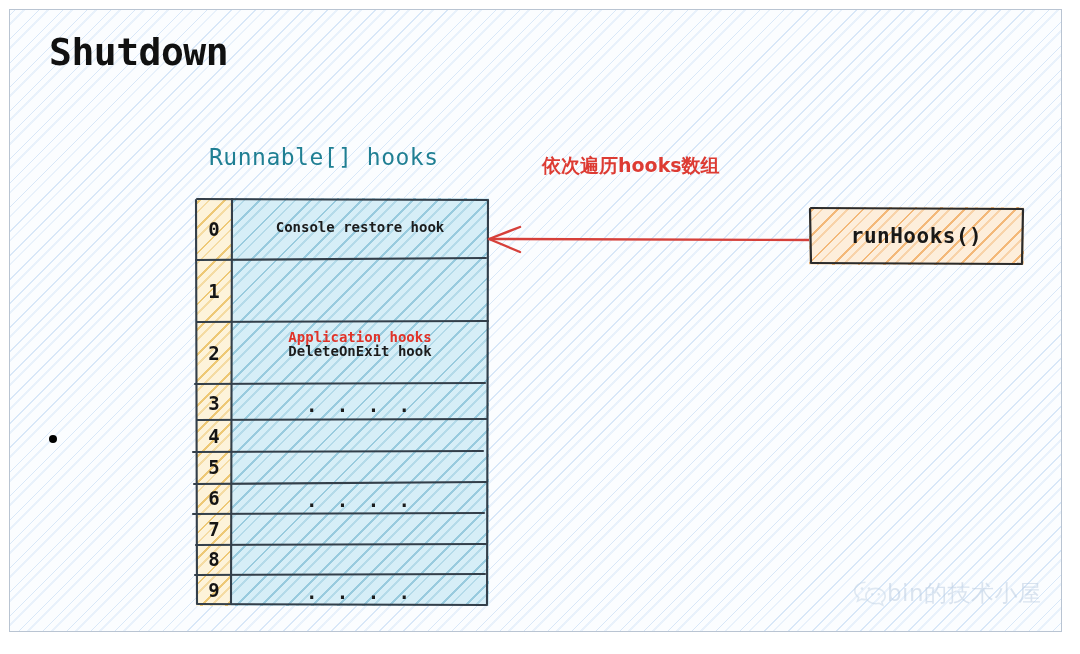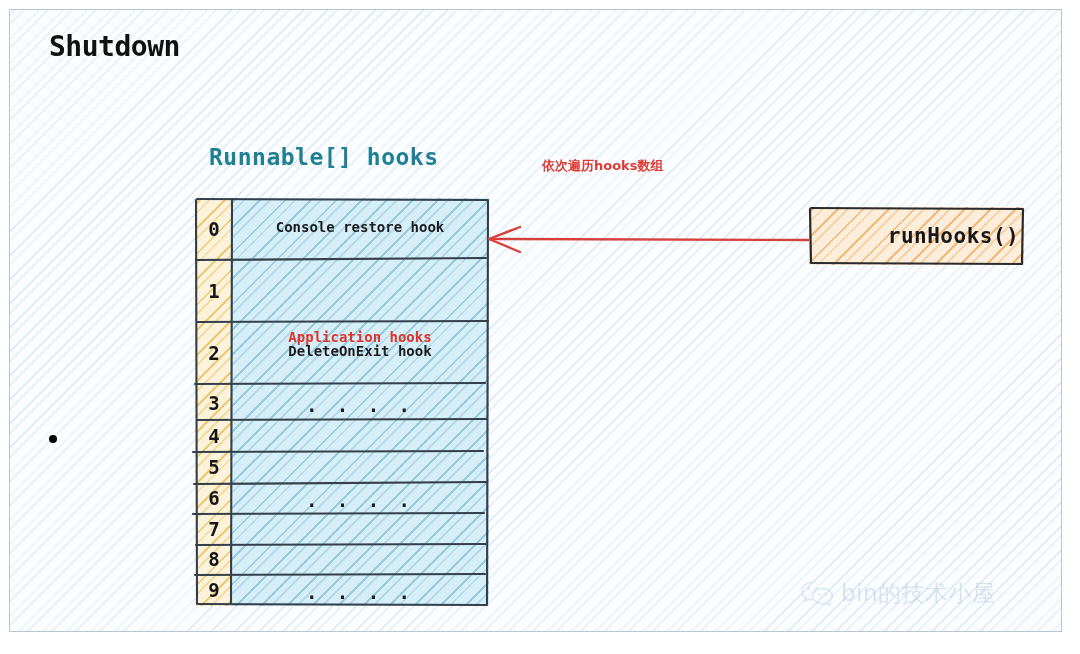--- a/index.html
+++ b/index.html
@@ -38,21 +38,21 @@
         rgba(150,190,235,0.00) 17px);
     overflow: hidden;
   }
 
   
   #title {
     position: absolute;
     left: 39px;
     top: 20px;
     font-family: "DejaVu Sans Mono", monospace;
-    font-size: 28px;
+    font-size: 38px;
     font-weight: bold;
     color: #111111;
     letter-spacing: -0.5px;
     white-space: nowrap;
   }
 
   
   #bullet {
     position: absolute;
     left: 39px;
@@ -63,21 +63,21 @@
     background: #000000;
   }
 
   
   #array-caption {
     position: absolute;
     left: 199px;
     top: 134px;
     font-family: "DejaVu Sans Mono", monospace;
     font-size: 23px;
-    font-weight: bold;
+    font-weight: normal;
     color: #1f7f93;
     white-space: nowrap;
     letter-spacing: 0.5px;
   }
 
   
   #array {
     position: absolute;
     left: 185px;
     top: 188px;
@@ -169,21 +169,21 @@
     font-size: 19px;
     letter-spacing: 4px;
   }
 
   
   #annotation {
     position: absolute;
     left: 532px;
     top: 140px;
     font-family: "DejaVu Sans", sans-serif;
-    font-size: 13px;
+    font-size: 19px;
     font-weight: bold;
     color: #dd3b33;
     line-height: 31px;
     white-space: nowrap;
   }
 
   
   #arrow {
     position: absolute;
     left: 470px;
@@ -230,31 +230,30 @@
     left: 0; top: 0;
     width: 215px; height: 58px;
     display: flex;
     align-items: center;
     justify-content: center;
     font-family: "DejaVu Sans Mono", monospace;
     font-size: 21px;
     font-weight: bold;
     color: #181818;
     letter-spacing: 0.5px;
-    margin-left: 37px;
   }
 
   
   #watermark {
     position: absolute;
-    left: 790px;
+    left: 843px;
     top: 568px;
     display: flex;
     align-items: center;
-    gap: 7px;
+    gap: 0;
     opacity: 0.5;
     text-align: center;
   }
   #watermark .wm-text {
     font-family: "DejaVu Sans", sans-serif;
     font-size: 23px;
     color: #b9cbe0;
     white-space: nowrap;
     letter-spacing: 0.5px;
   }

